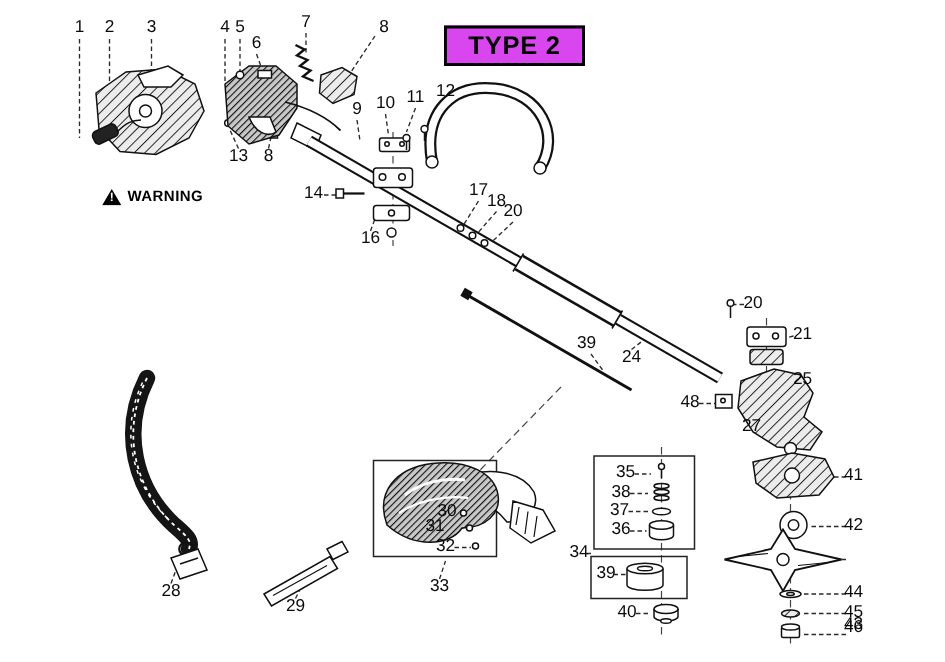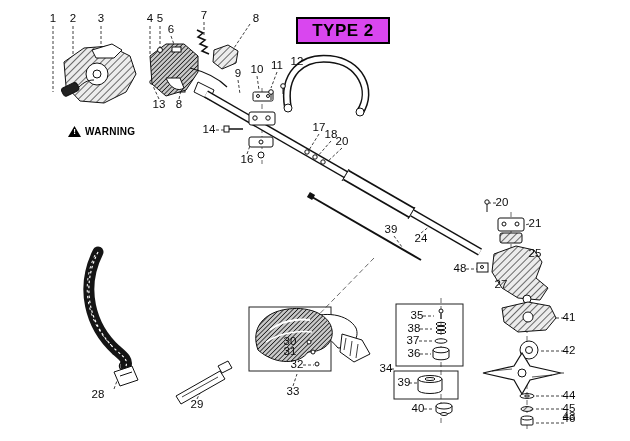--- a/index.html
+++ b/index.html
@@ -232,23 +232,23 @@
       <div class="part-label" style="left: 319px; top: 128px;">17</div>
       <div class="part-label" style="left: 331px; top: 135px;">18</div>
       <div class="part-label" style="left: 342px; top: 142px;">20</div>
       <div class="part-label" style="left: 502px; top: 203px;">20</div>
       <div class="part-label" style="left: 535px; top: 224px;">21</div>
       <div class="part-label" style="left: 391px; top: 230px;">39</div>
       <div class="part-label" style="left: 421px; top: 239px;">24</div>
       <div class="part-label" style="left: 535px; top: 254px;">25</div>
       <div class="part-label" style="left: 460px; top: 269px;">48</div>
       <div class="part-label" style="left: 501px; top: 285px;">27</div>
-      <div class="part-label" style="left: 98px; top: 395px;">28</div>
+      <div class="part-label" style="left: 114px; top: 395px;">28</div>
       <div class="part-label" style="left: 197px; top: 405px;">29</div>
-      <div class="part-label" style="left: 290px; top: 342px;">30</div>
+      <div class="part-label" style="left: 290px; top: 342px; padding-left: 16px;">30</div>
       <div class="part-label" style="left: 290px; top: 352px;">31</div>
       <div class="part-label" style="left: 297px; top: 365px;">32</div>
       <div class="part-label" style="left: 293px; top: 392px;">33</div>
       <div class="part-label" style="left: 386px; top: 369px;">34</div>
       <div class="part-label" style="left: 417px; top: 316px;">35</div>
       <div class="part-label" style="left: 414px; top: 329px;">38</div>
       <div class="part-label" style="left: 413px; top: 341px;">37</div>
       <div class="part-label" style="left: 414px; top: 354px;">36</div>
       <div class="part-label" style="left: 404px; top: 383px;">39</div>
       <div class="part-label" style="left: 418px; top: 409px;">40</div>

